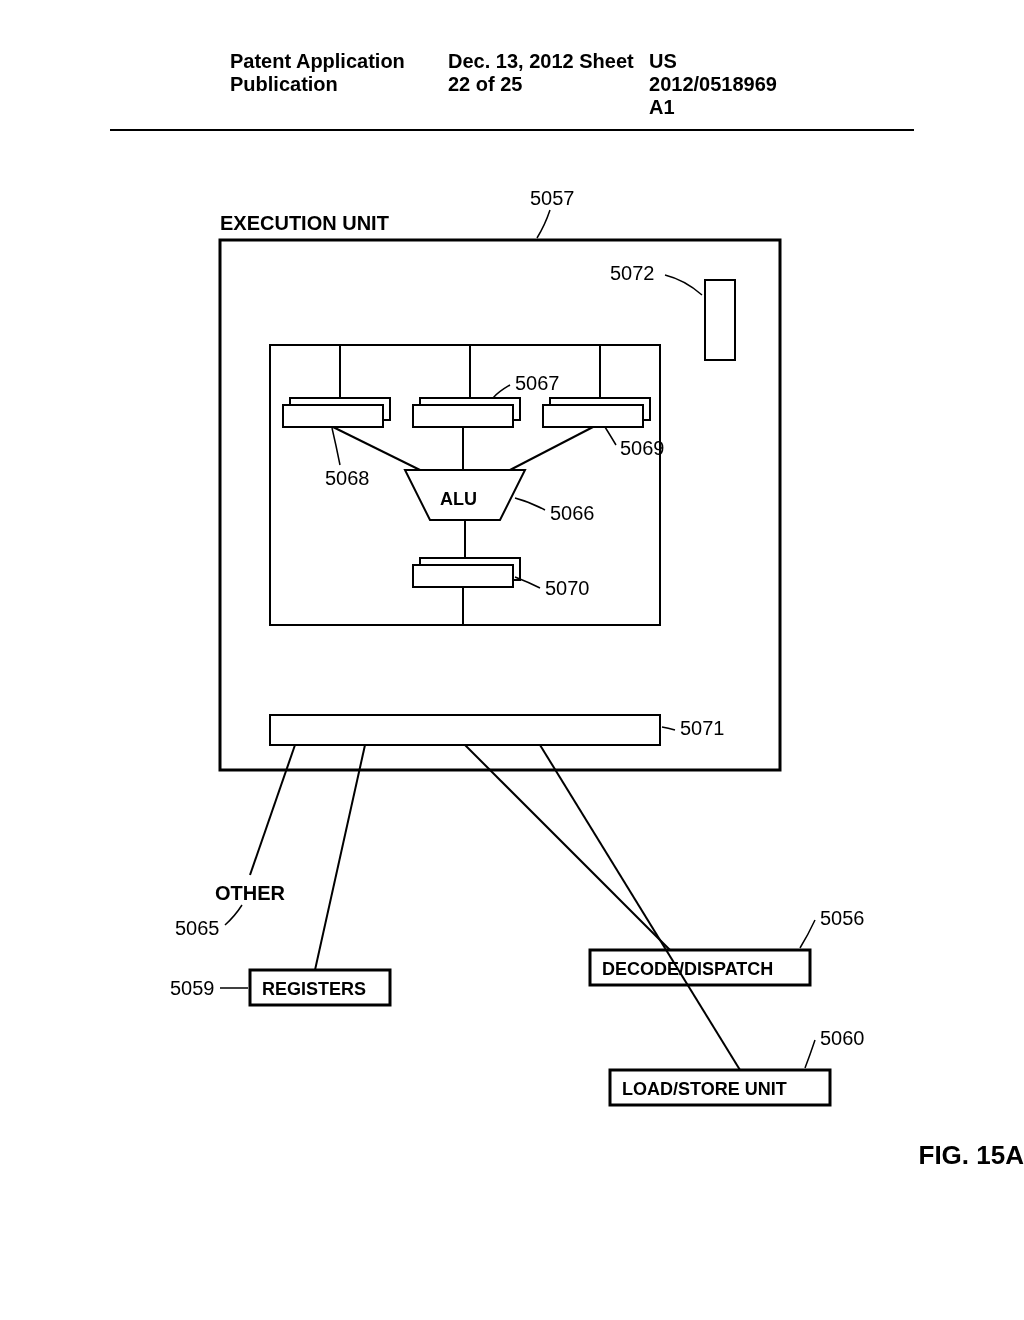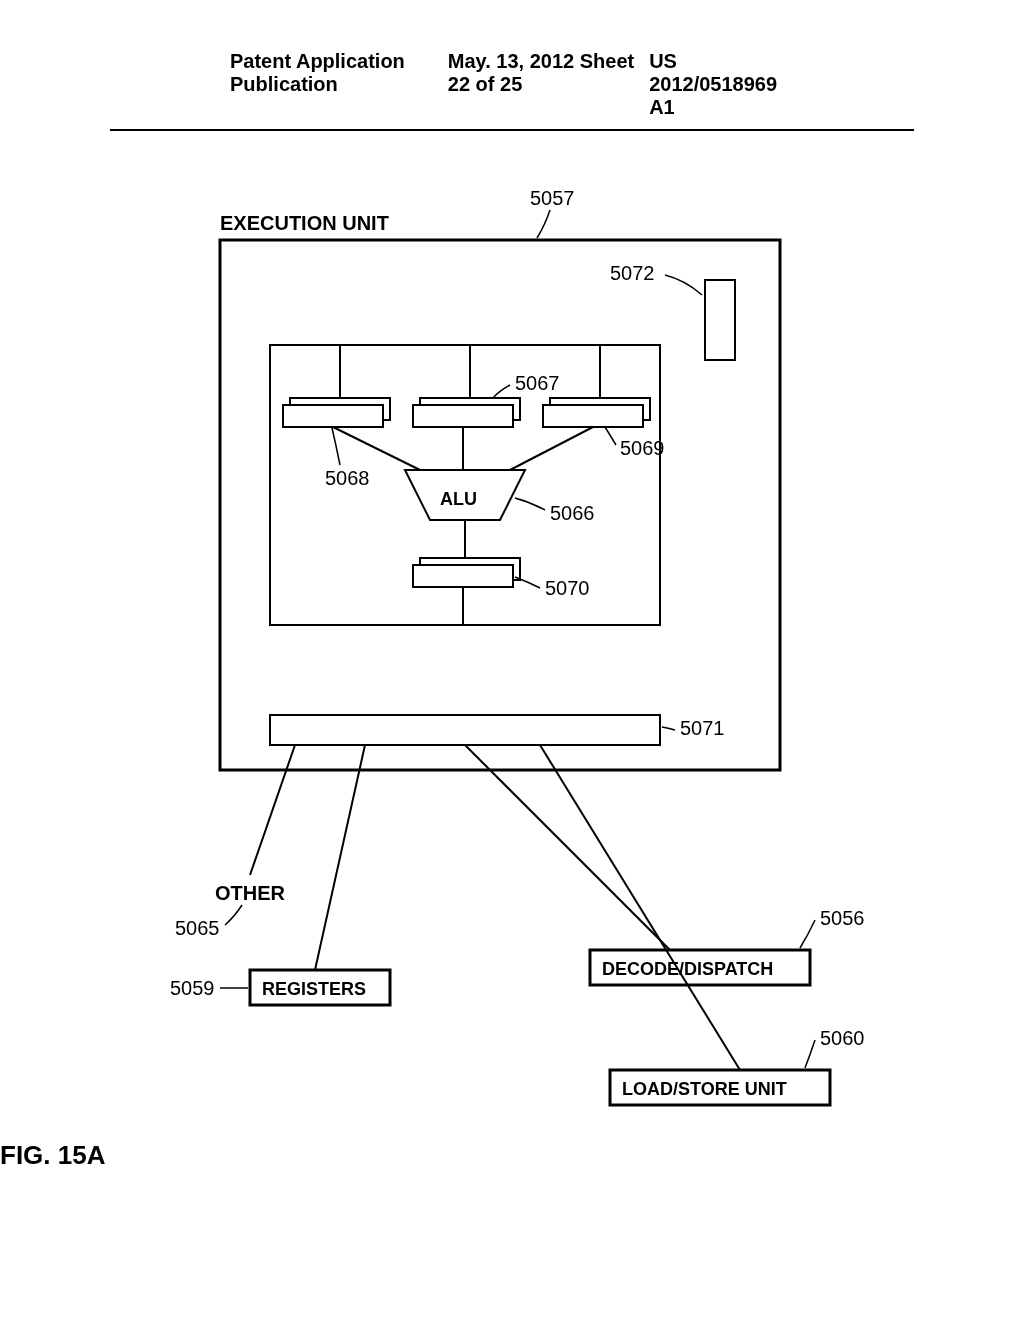--- a/index.html
+++ b/index.html
@@ -36,31 +36,31 @@
       font-weight: bold;
     }
     .ref-label {
       font-size: 20px;
     }
     .fig-label {
       position: absolute;
       top: 1140px;
       left: 0;
       width: 100%;
-      text-align: left;
+      text-align: right;
       font-size: 26px;
       font-weight: bold;
     }
   </style>
 </head>
 <body>
 
 <div class="header">
   <span>Patent Application Publication</span>
-  <span>May. 13, 2012  Sheet 22 of 25</span>
+  <span>Dec. 13, 2012  Sheet 22 of 25</span>
   <span>US 2012/0518969 A1</span>
 </div>
 
 <div class="diagram-container">
   <svg viewBox="0 0 780 1000">
 
     <rect x="100" y="60" width="560" height="530" fill="none" stroke="black" stroke-width="3"></rect>
     <text x="100" y="50" class="box-label">EXECUTION UNIT</text>
 
     <text x="410" y="25" class="ref-label">5057</text>

